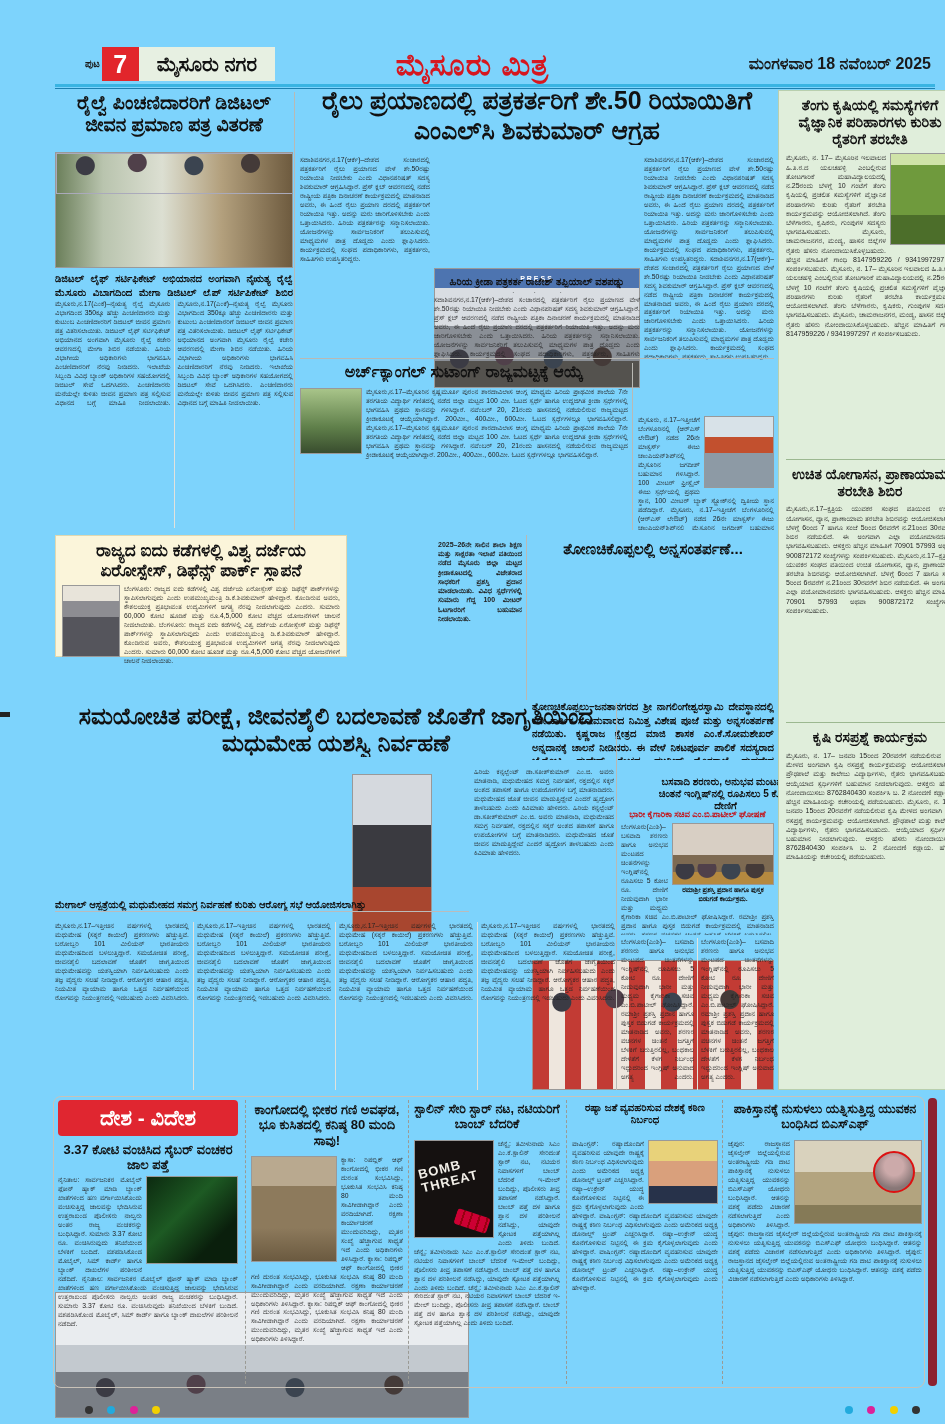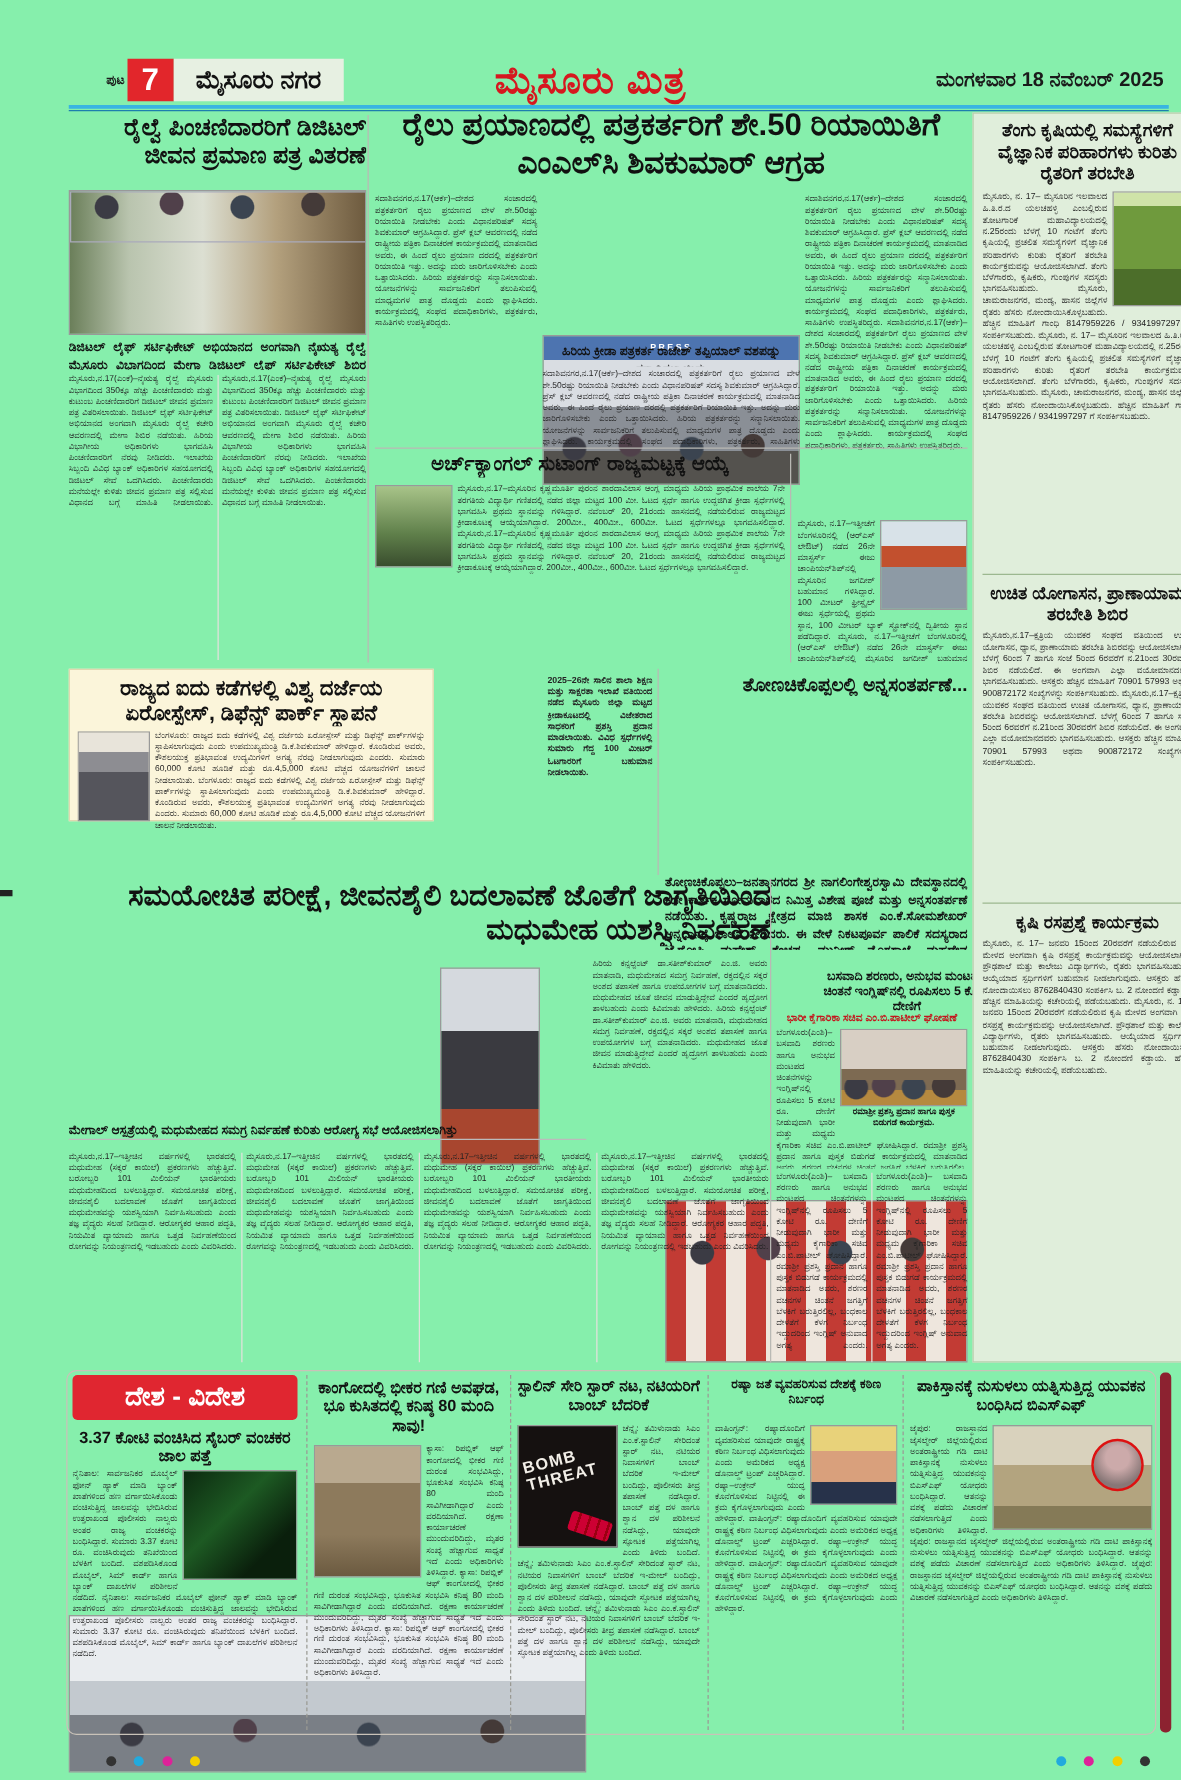--- a/index.html
+++ b/index.html
@@ -1,21 +1,21 @@
 <!DOCTYPE html>
 <html><head>
 <meta charset="utf-8">
 <style>
   html,body{margin:0;padding:0;background:#f2f2ee;}
   *{box-sizing:border-box;}
-  #page{position:relative;width:945px;height:1424px;background:#86efac;margin:0 auto;
+  #page{position:relative;width:945px;height:1424px;background:#7dd3fc;margin:0 auto;
         font-family:"Liberation Sans", sans-serif;color:#1a1a1a;overflow:hidden;}
   .abs{position:absolute;}
   .hd{font-weight:bold;color:#111;line-height:1.18;text-align:center;overflow:hidden;}
-  .hd-left{text-align:right;}
+  .hd-left{text-align:center;}
   .bodytxt{font-size:6.8px;line-height:1.32;text-align:justify;color:#222;overflow:hidden;}
   .cap{font-size:10px;font-weight:bold;line-height:1.35;color:#111;text-align:justify;overflow:hidden;}
   .cap-c{text-align:center;}
   .ph{position:relative;overflow:hidden;background:#c8c8c4;border:1px solid #999;}
   .vline{width:1px;background:#b9b9b4;}
   .hline{height:1px;background:#b9b9b4;}
   .redtxt{color:#c3161c;}
   .fl-r{float:right;margin:0 0 3px 4px;}
   .fl-l{float:left;margin:0 4px 3px 0;}
   

